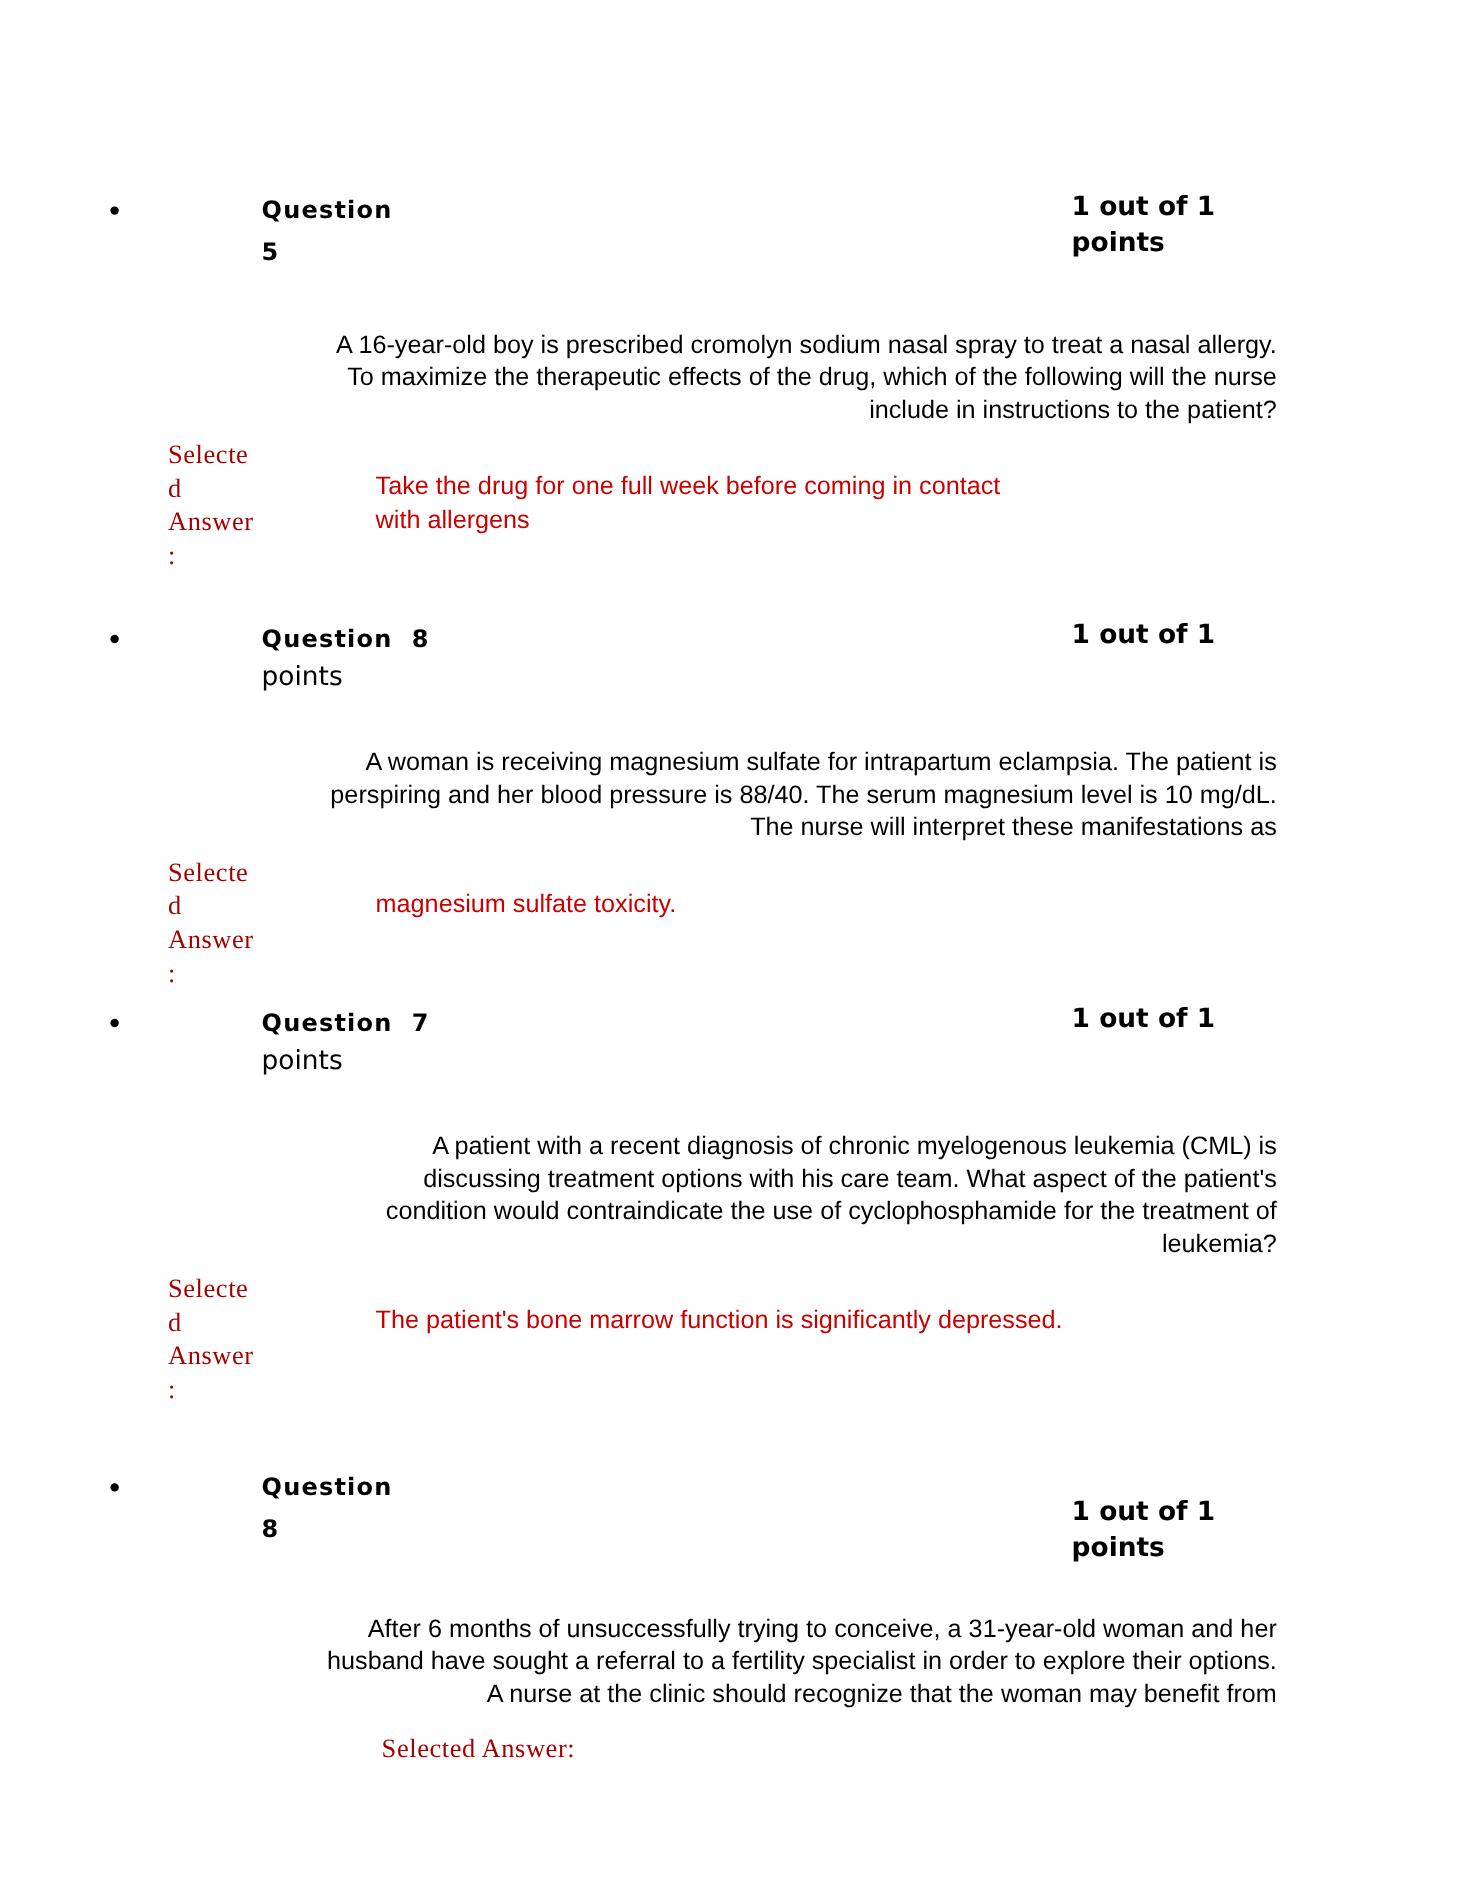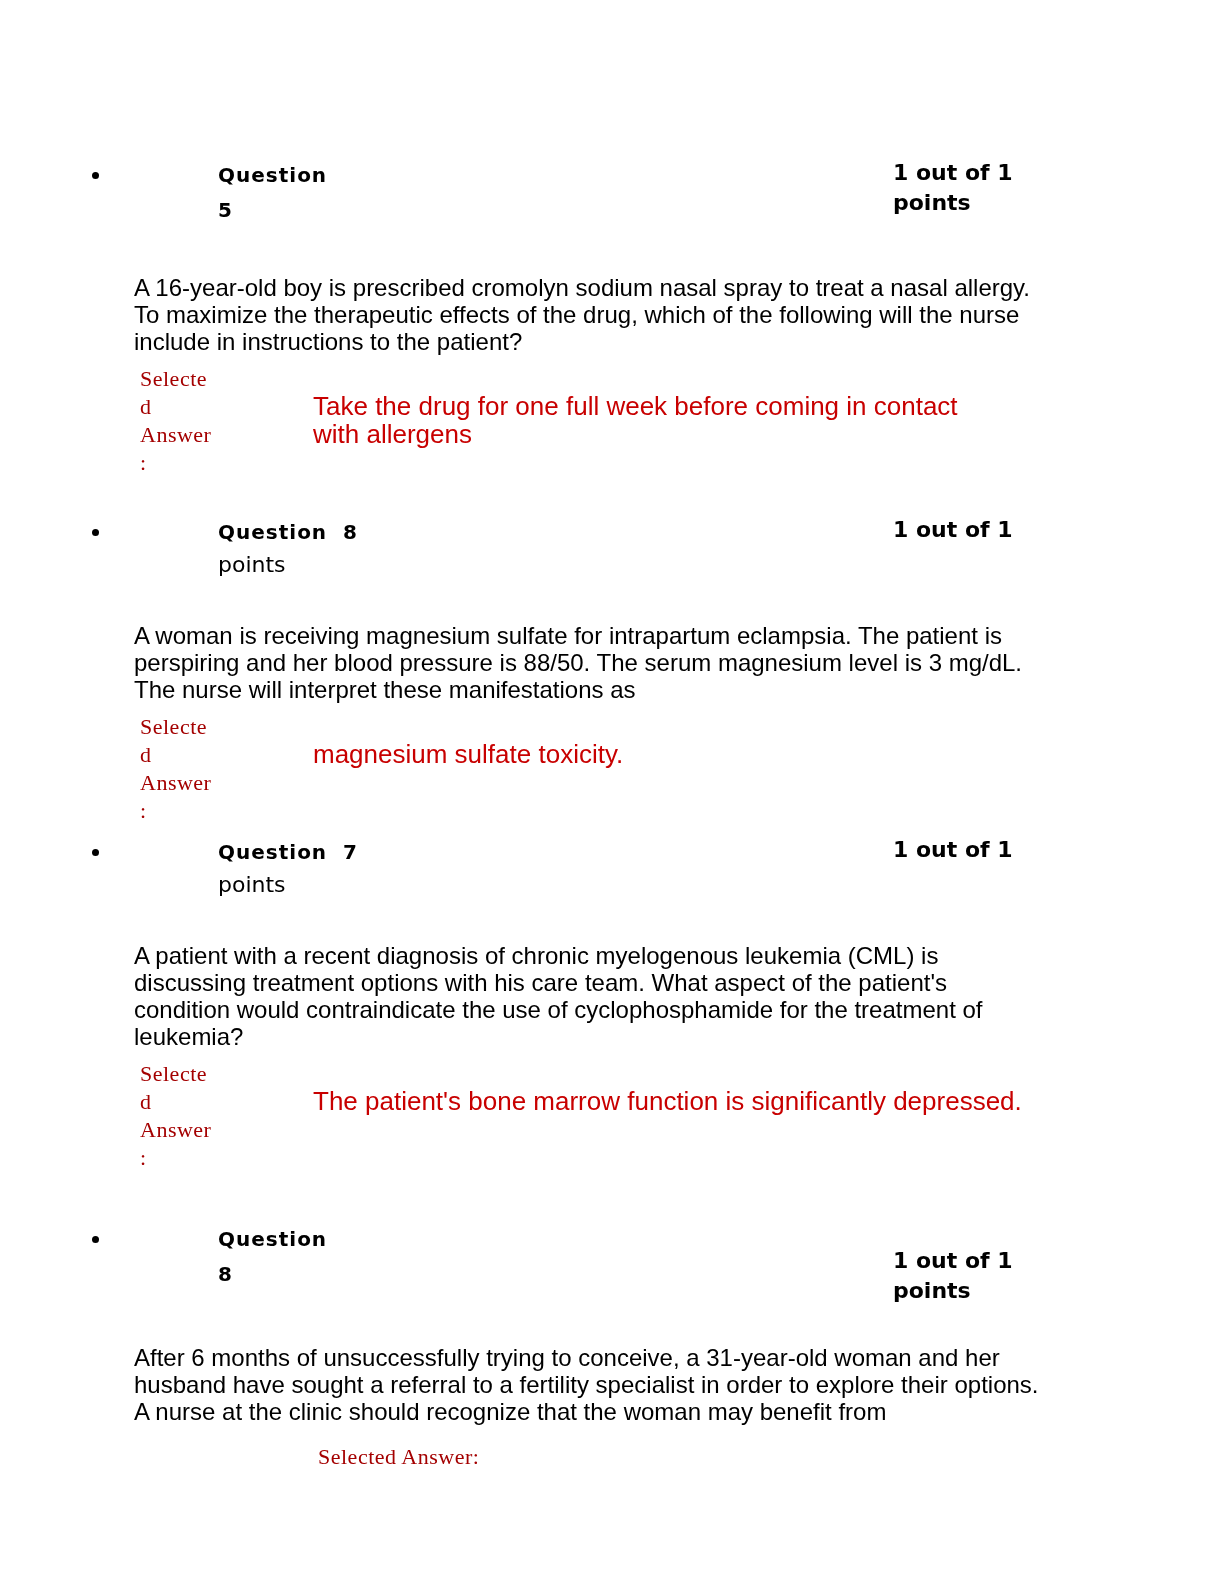--- a/index.html
+++ b/index.html
@@ -50,41 +50,42 @@
     font-family: "DejaVu Sans", sans-serif;
     font-size: 22px;
     line-height: 30px;
     white-space: pre-line;
     width: 140px;
     font-weight: bold;
   }
   .q-body {
     margin: 46px 0 0 134px;
     width: 930px;
-    font-size: 24px;
+    font-size: 21px;
     line-height: 27px;
     white-space: pre-line;
+    text-align: right;
   }
   .answer-row {
     display: flex;
     margin-top: 10px;
     margin-left: 140px;
   }
   .sel-label {
     flex: none;
     width: 173px;
     font-family: Liberation Serif, serif;
     font-size: 22px;
     line-height: 28px;
     letter-spacing: 0.5px;
     white-space: pre-line;
     color: var(--label-red);
   }
   .sel-answer {
-    font-size: 26px;
+    font-size: 21px;
     line-height: 28px;
     white-space: pre-line;
     color: var(--answer-red);
     padding-top: 27px;
     max-width: 720px;
   }
 
   #q6 { margin-top: 38px; }
   #q7 { margin-top: 10px; }
   #q8 { margin-top: 50px; }
@@ -127,21 +128,21 @@
   <section class="q" id="q6">
     <div class="q-row">
       <span class="bullet"></span>
       <div class="q-head">
         <h2 class="q-title">Question 8</h2>
         <div class="q-title-sub">points</div>
       </div>
       <div class="q-points">1 out of 1</div>
     </div>
     <p class="q-body">A woman is receiving magnesium sulfate for intrapartum eclampsia. The patient is
-perspiring and her blood pressure is 88/50. The serum magnesium level is 3 mg/dL.
+perspiring and her blood pressure is 88/40. The serum magnesium level is 10 mg/dL.
 The nurse will interpret these manifestations as</p>
     <div class="answer-row">
       <div class="sel-label">Selecte
 d
 Answer
 :</div>
       <div class="sel-answer">magnesium sulfate toxicity.</div>
     </div>
   </section>
 

